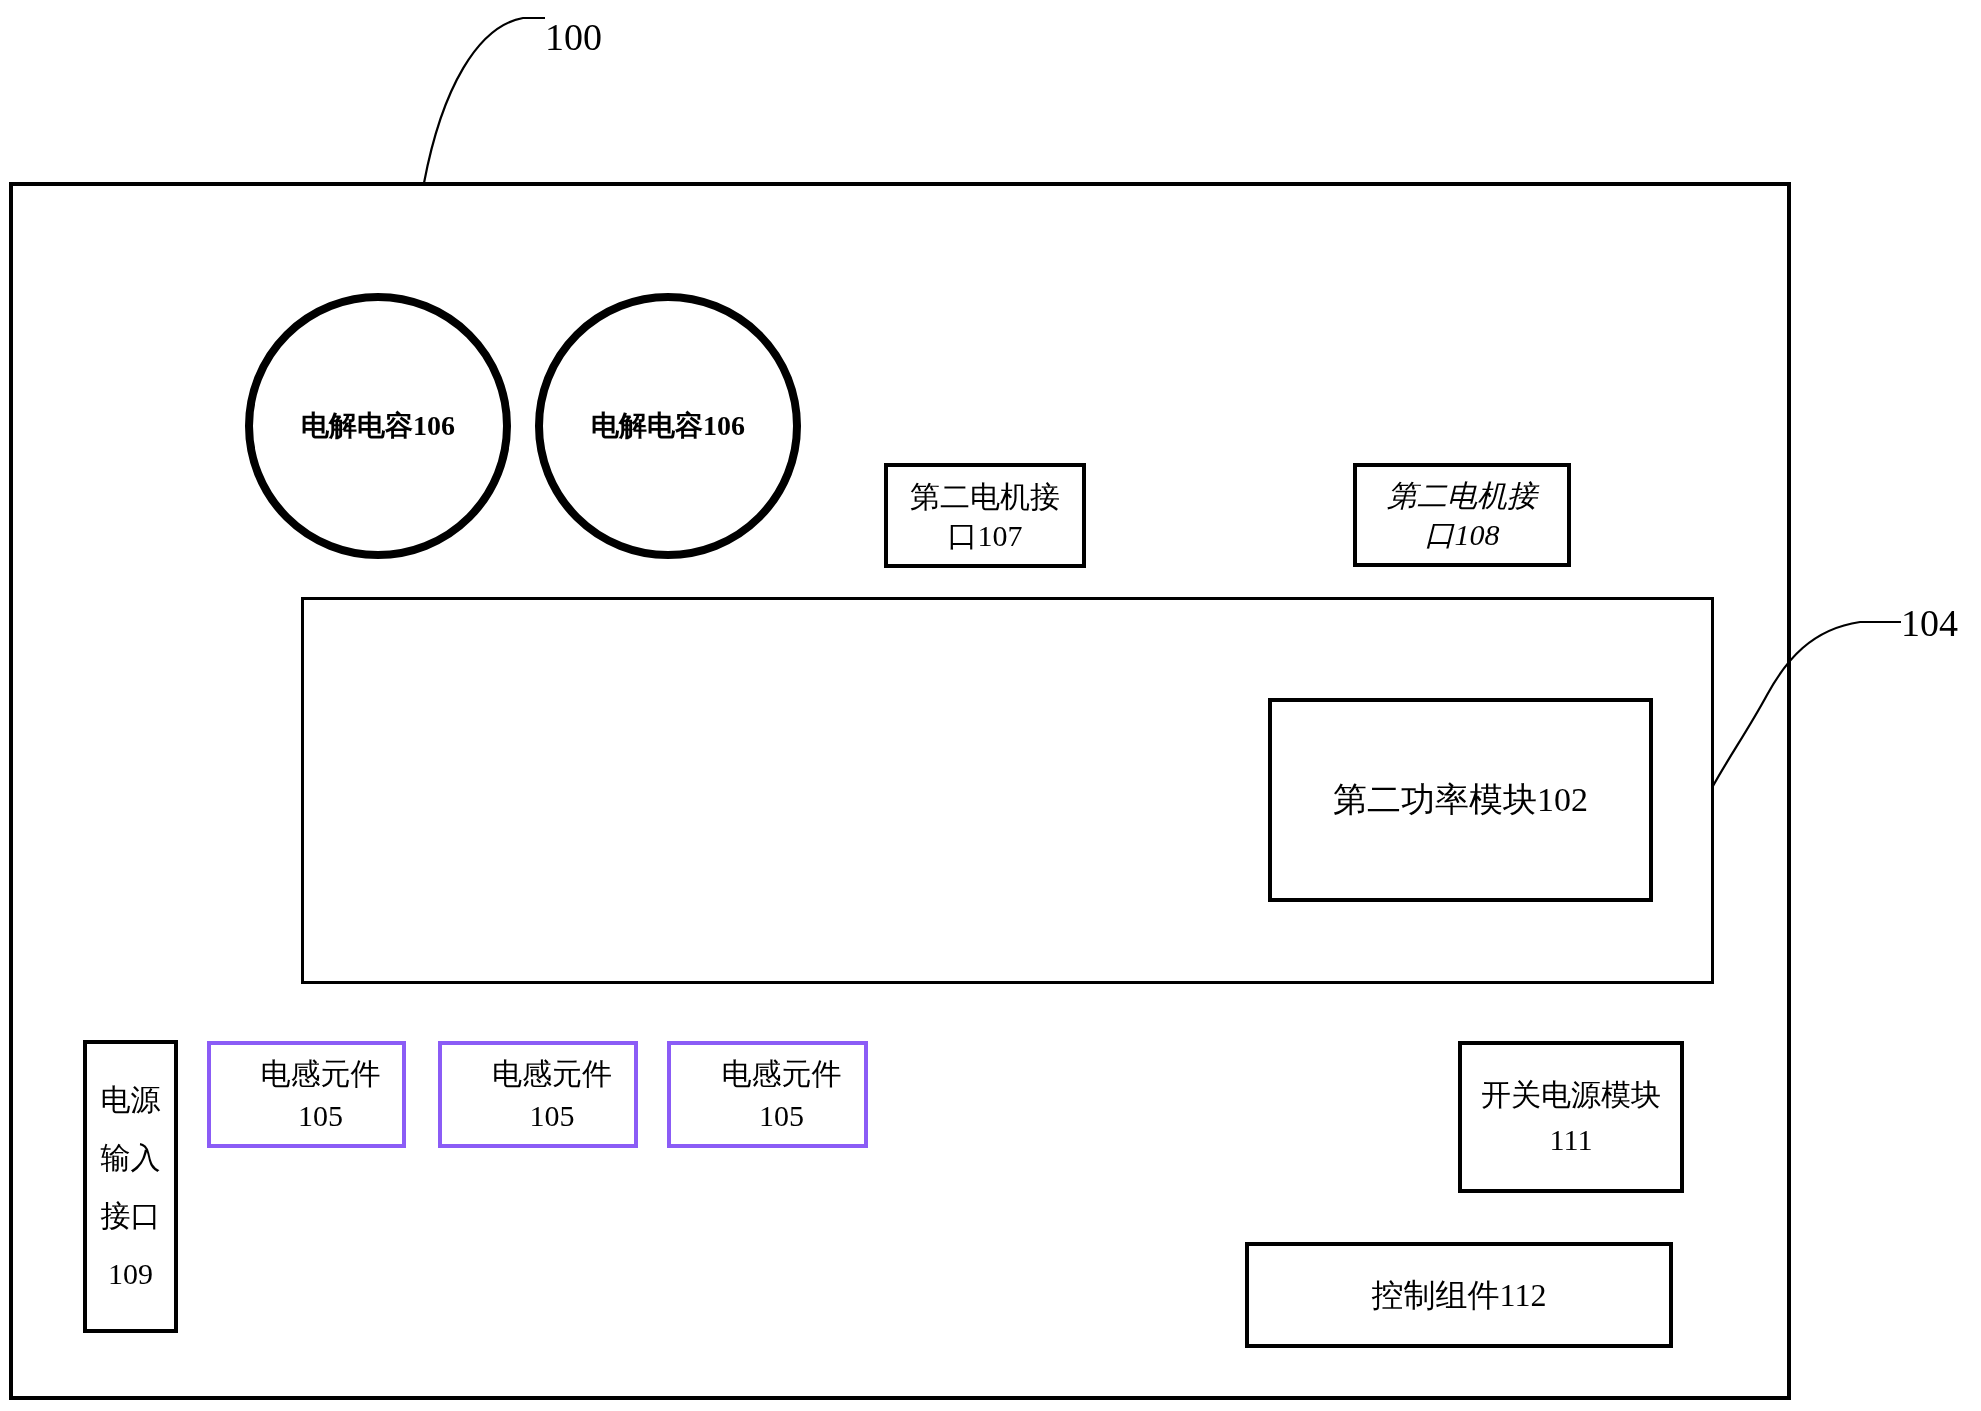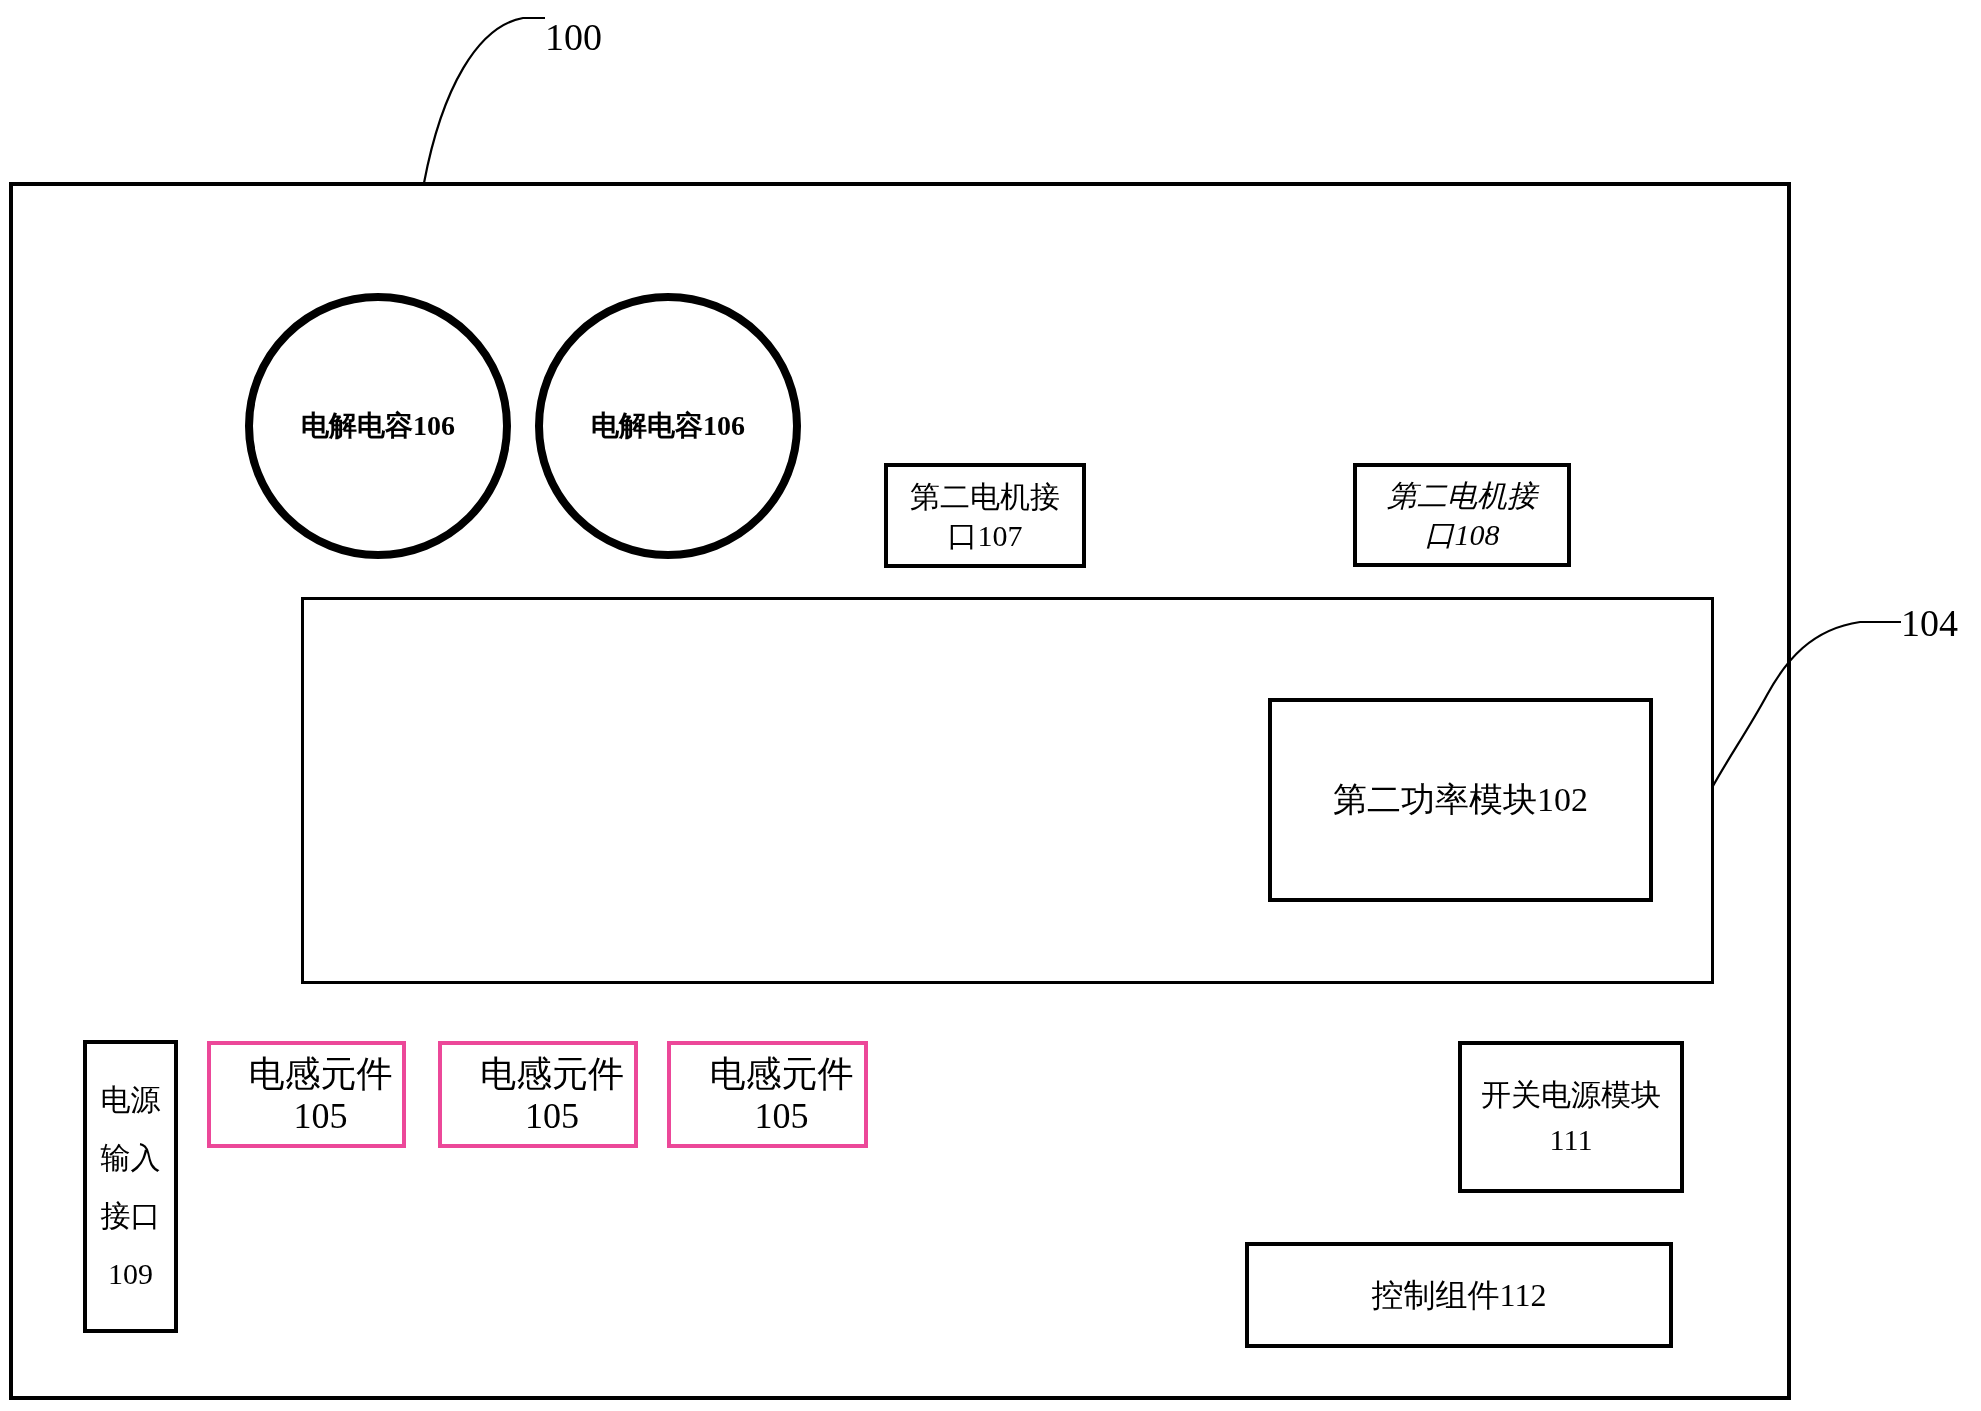--- a/index.html
+++ b/index.html
@@ -65,21 +65,21 @@
 
   .b103 { left: 353px;  top: 700px; width: 383px; height: 200px; border: 4px solid #000; font-size: 34px; }
   .b101 { left: 808px;  top: 699px; width: 386px; height: 202px; border: 4px solid #000; font-size: 34px; }
   .b102 { left: 1268px; top: 698px; width: 385px; height: 204px; border: 4px solid #000; font-size: 34px; }
 
   .b109 { left: 83px; top: 1040px; width: 95px; height: 293px; border: 4px solid #000; font-size: 30px; line-height: 58px; }
 
   .b105a { left: 207px; top: 1041px; width: 199px; height: 107px; }
   .b105b { left: 438px; top: 1041px; width: 200px; height: 107px; }
   .b105c { left: 667px; top: 1041px; width: 201px; height: 107px; }
-  .inductor { border: 4px solid #ec4899; font-size: 36px; line-height: 42px; padding-left: 28px; }
+  .inductor { border: 4px solid #8b5cf6; font-size: 30px; line-height: 42px; padding-left: 28px; }
 
   .b110 { left: 1236px; top: 1041px; width: 153px; height: 152px; border: 4px solid #000; font-size: 30px; line-height: 45px; }
   .b111 { left: 1458px; top: 1041px; width: 226px; height: 152px; border: 4px solid #000; font-size: 30px; line-height: 45px; }
   .b112 { left: 1245px; top: 1242px; width: 428px; height: 106px; border: 4px solid #000; font-size: 32px; }
 
   .ref-label {
     position: absolute;
     font-family: "Liberation Serif", serif;
     font-size: 38px;
     line-height: 1;

